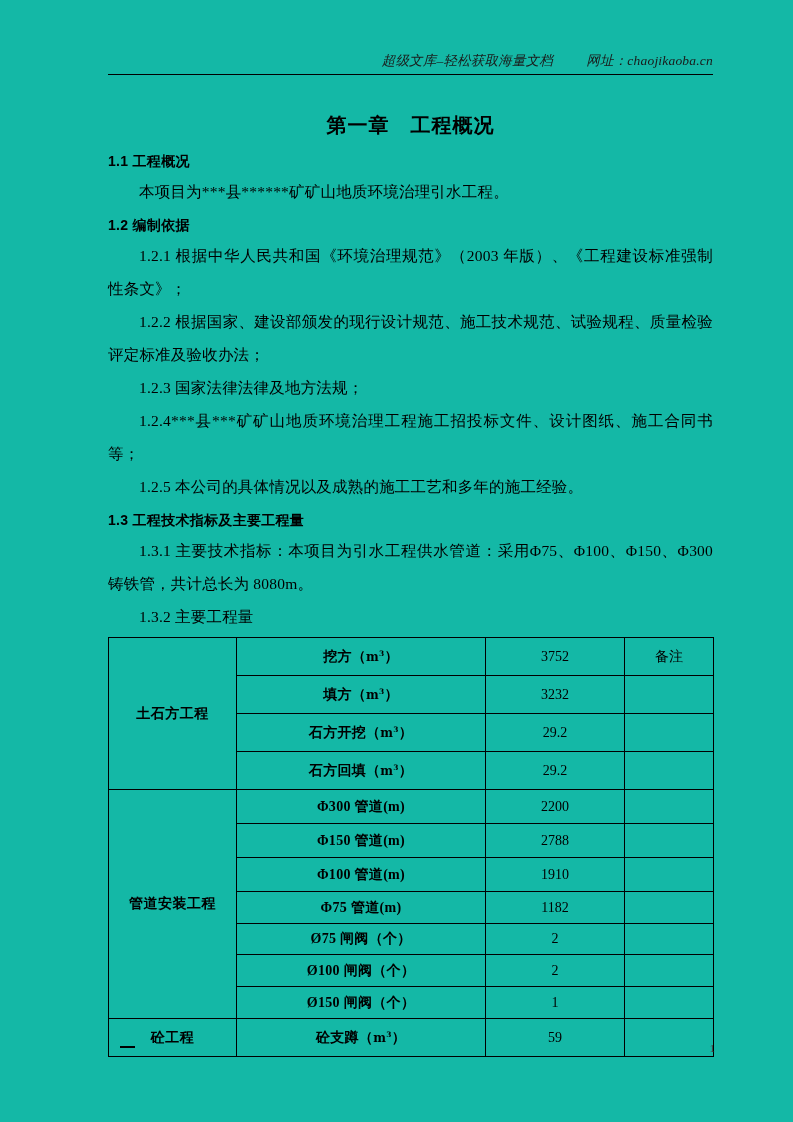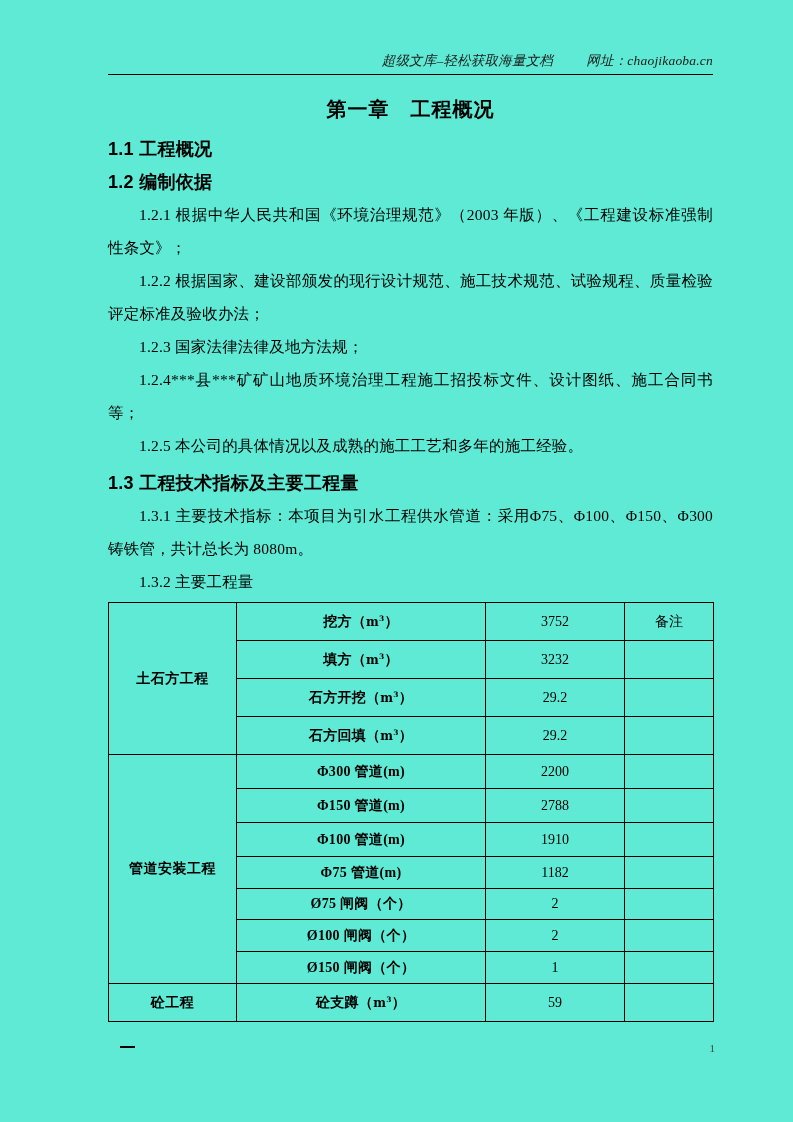--- a/index.html
+++ b/index.html
@@ -9,21 +9,21 @@
   }
   body {
     font-family: "Liberation Serif", "DejaVu Serif", serif;
     color: #000000;
   }
   .page {
     position: relative;
     width: 793px;
     height: 1122px;
     margin: 0 auto;
-    background: #5eead4;
+    background: #14b8a6;
     overflow: hidden;
     box-sizing: border-box;
   }
   
   .header {
     position: absolute;
     left: 108px;
     top: 52px;
     width: 605px;
     text-align: right;
@@ -42,33 +42,33 @@
     left: 108px;
     top: 74px;
     width: 605px;
     height: 0;
     border-top: 1.4px solid #000;
   }
   
   .content {
     position: absolute;
     left: 108px;
-    top: 88px;
+    top: 104px;
     width: 605px;
   }
   h1.doc-title {
     font-size: 20px;
     font-weight: bold;
     text-align: center;
     margin: 8px 0 14px 0;
     letter-spacing: 1px;
     font-family: "Liberation Sans", "DejaVu Sans", sans-serif;
   }
   h2.sec-head {
-    font-size: 18px;
+    font-size: 14px;
     font-weight: bold;
     margin: 9px 0 4px 0;
     font-family: "Liberation Sans", "DejaVu Sans", sans-serif;
     letter-spacing: 0.3px;
   }
   p.body-par {
     font-size: 15.5px;
     line-height: 33px;
     margin: 0;
     text-indent: 2em;
@@ -157,20 +157,21 @@
     <span style="display:inline-block;width:26px"></span>
     <span class="hdr-url">网址：chaojikaoba.cn</span>
   </div>
   <div class="header-rule"></div>
 
   <div class="content">
 
     <h1 class="doc-title">第一章　工程概况</h1>
 
     <h2 class="sec-head">1.1 工程概况</h2>
+    <p class="body-par">本项目为***县******矿矿山地质环境治理引水工程。</p>
 
     <h2 class="sec-head">1.2 编制依据</h2>
     <p class="sub-par">1.2.1 根据中华人民共和国《环境治理规范》（2003 年版）、《工程建设标准强制性条文》；</p>
     <p class="sub-par">1.2.2 根据国家、建设部颁发的现行设计规范、施工技术规范、试验规程、质量检验评定标准及验收办法；</p>
     <p class="sub-par">1.2.3 国家法律法律及地方法规；</p>
     <p class="sub-par">1.2.4***县***矿矿山地质环境治理工程施工招投标文件、设计图纸、施工合同书等；</p>
     <p class="sub-par">1.2.5 本公司的具体情况以及成熟的施工工艺和多年的施工经验。</p>
 
     <h2 class="sec-head">1.3 工程技术指标及主要工程量</h2>
     <p class="sub-par">1.3.1 主要技术指标：本项目为引水工程供水管道：采用Φ75、Φ100、Φ150、Φ300 铸铁管，共计总长为 8080m。</p>

